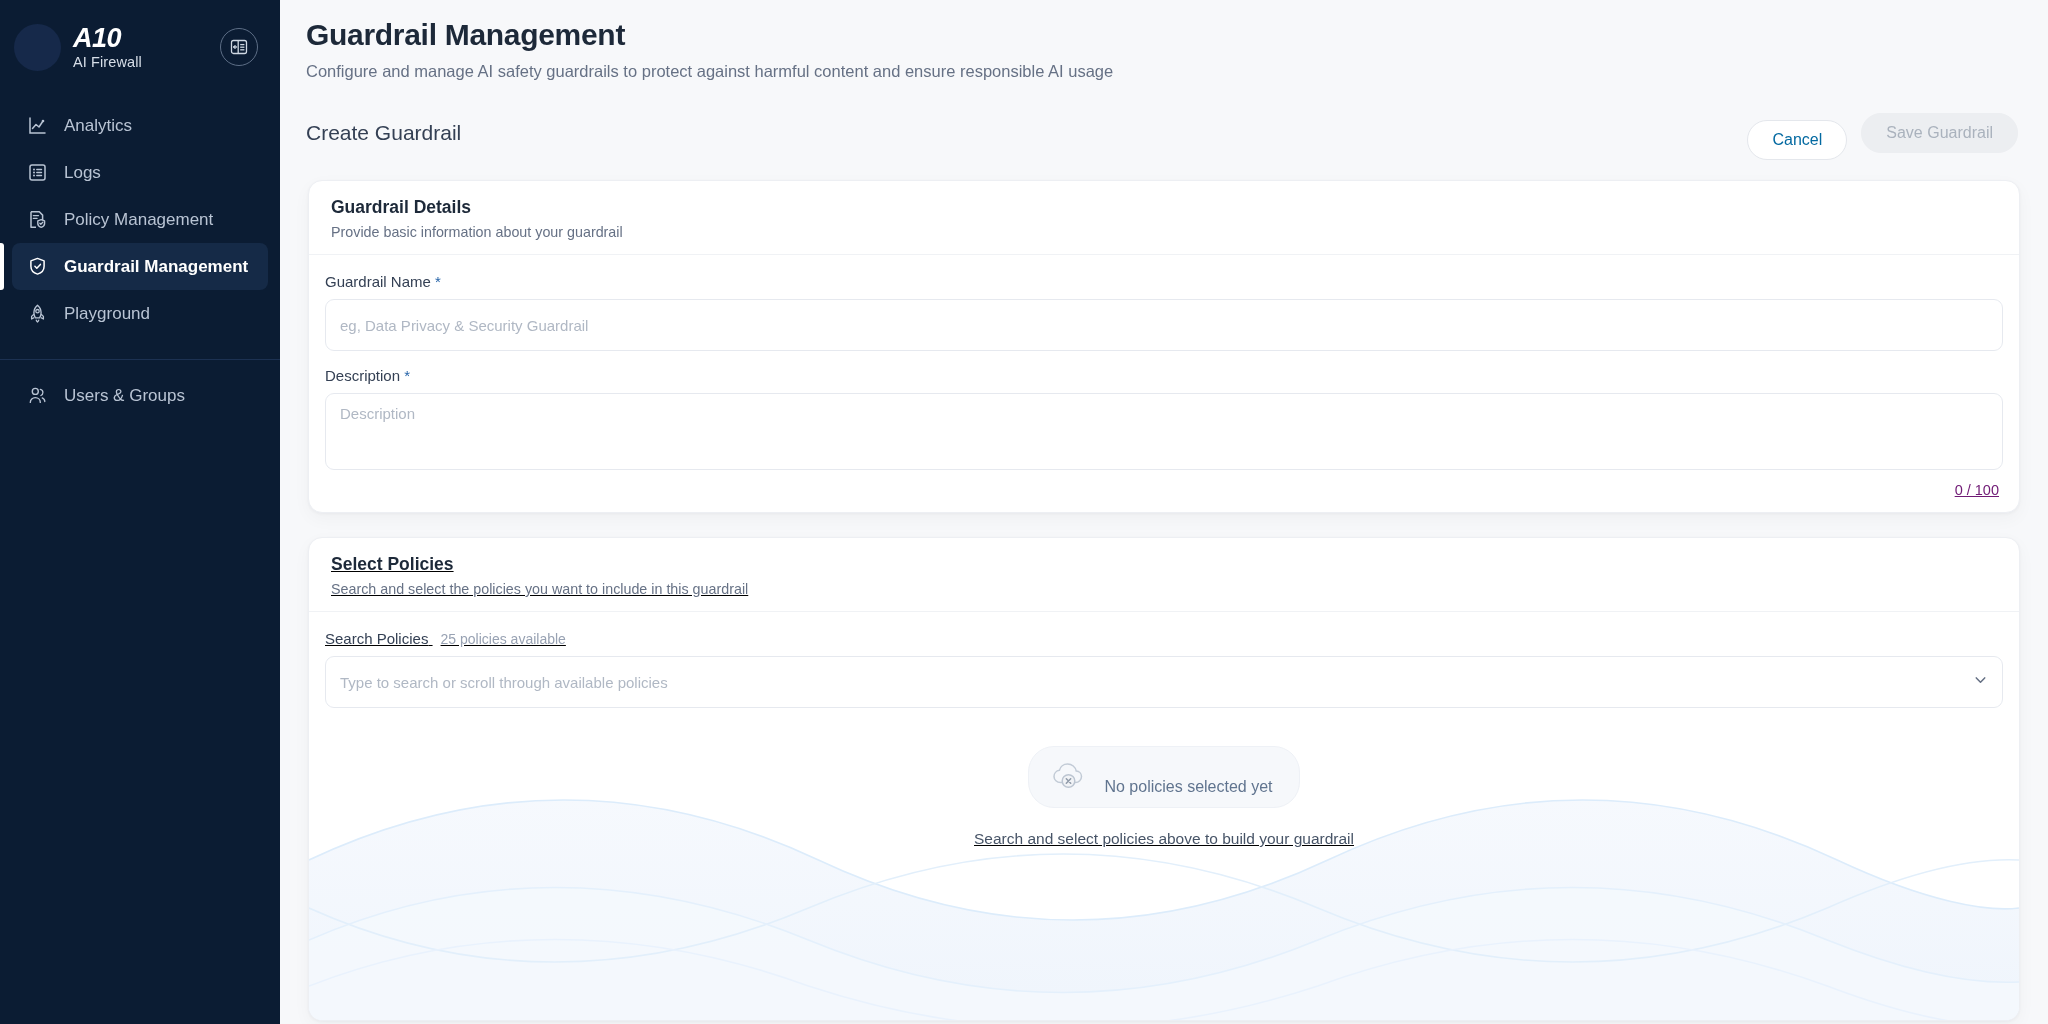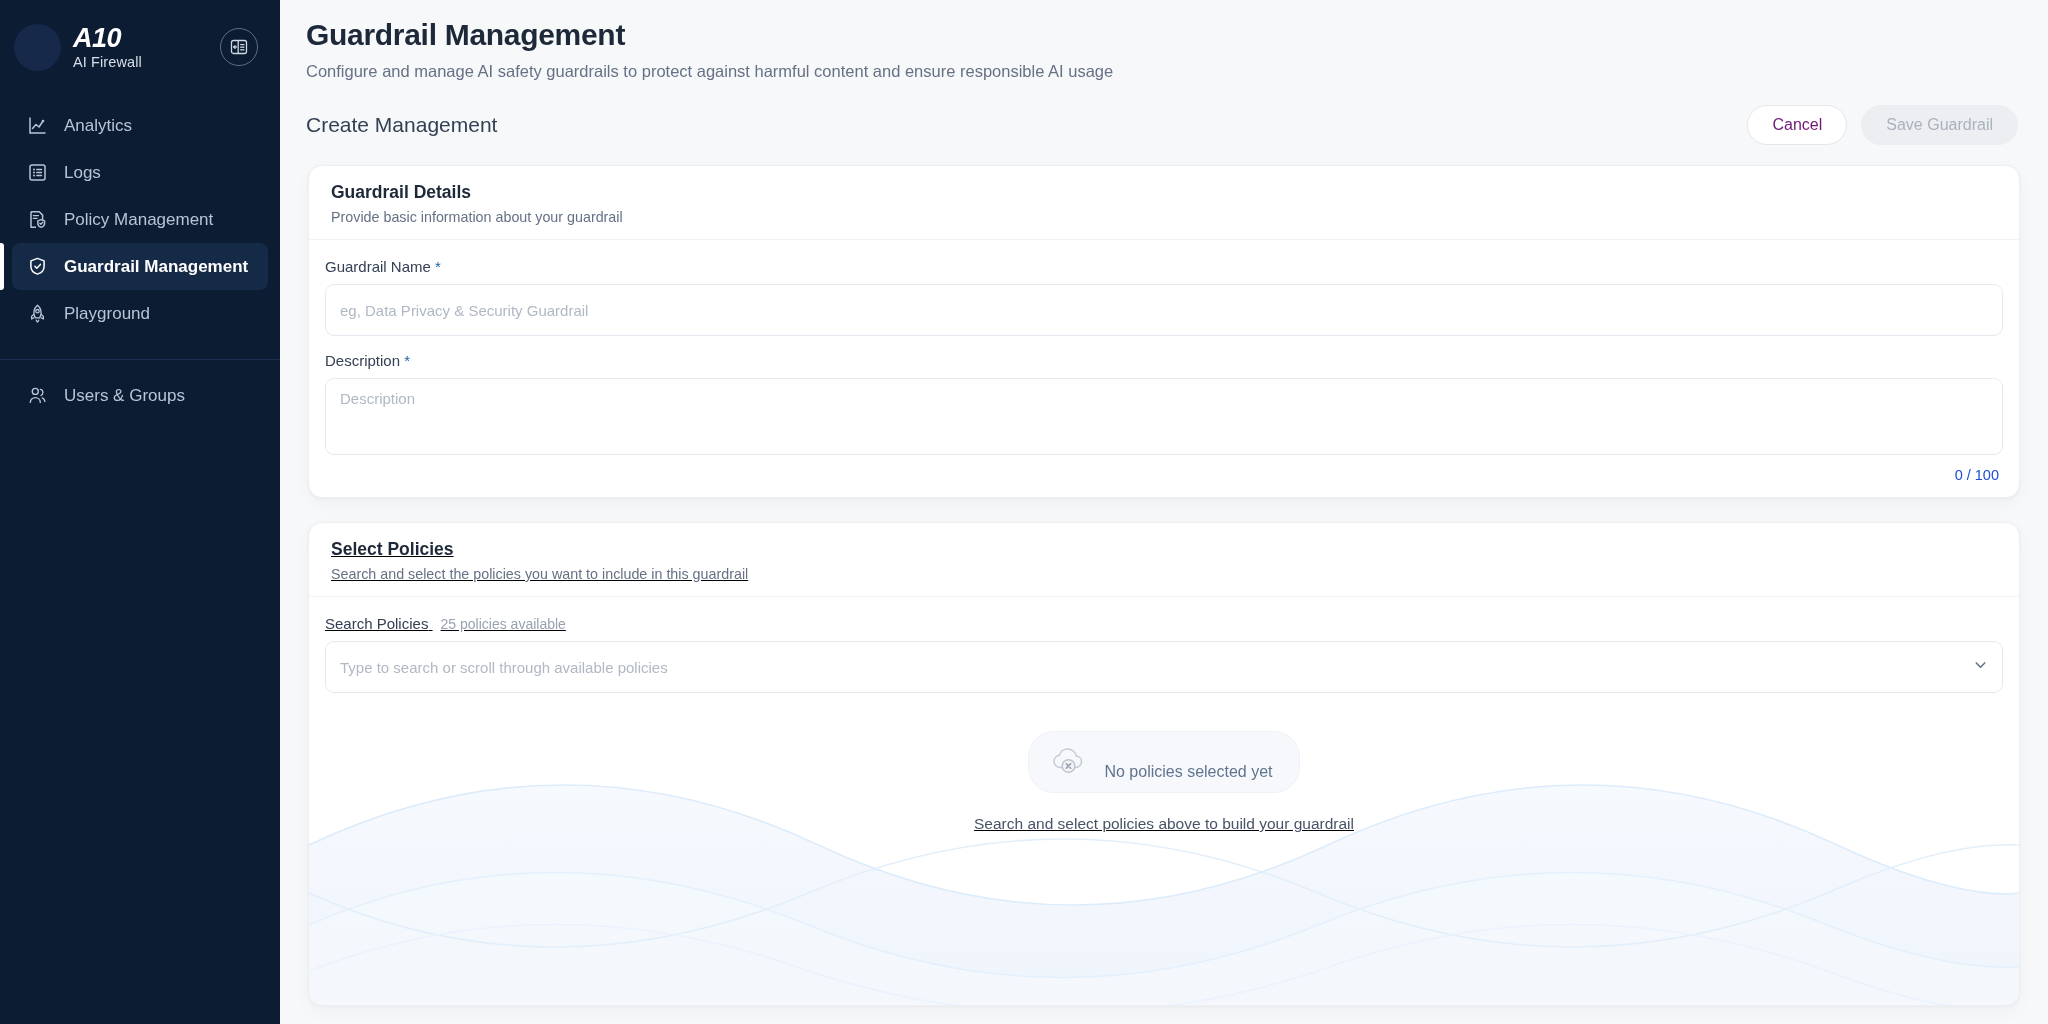--- a/index.html
+++ b/index.html
@@ -153,22 +153,23 @@
     height: 40px;
     border-radius: 22px;
     padding: 0 24px;
     display: flex; align-items: center; justify-content: center;
     font-size: 16px;
     cursor: pointer;
     white-space: nowrap;
   }
   .btn-cancel {
     background: #ffffff;
-    color: #701a75;
+    color: #0369a1;
     border: 1px solid #e4e7ec;
+    margin-top: 15px;
   }
   .btn-save {
     background: #eceef1;
     color: #aab2bd;
     border: 1px solid #eceef1;
     cursor: default;
   }
 
   .content { padding: 20px 28px 0 28px; }
 
@@ -229,22 +230,23 @@
     color: #344054;
     resize: none;
     font-family: "Liberation Sans", sans-serif;
     outline: none;
   }
   .textarea::placeholder { color: #b0b8c4; }
   .field-block { margin-bottom: 16px; }
   .counter {
     text-align: right;
     font-size: 14.5px;
-    color: #1d4ed8;
+    color: #701a75;
     padding: 8px 4px 0 0;
+    text-decoration: underline;
   }
 
   .select-wrap { position: relative; }
   .select-wrap .chev {
     position: absolute;
     right: 14px; top: 50%;
     transform: translateY(-50%);
     pointer-events: none;
   }
 
@@ -399,21 +401,21 @@
   </aside>
 
   <main class="main">
 
     <div class="page-head">
       <div class="page-title">Guardrail Management</div>
       <div class="page-sub">Configure and manage AI safety guardrails to protect against harmful content and ensure responsible AI usage</div>
     </div>
 
     <div class="subbar">
-      <div class="subbar-title">Create Management</div>
+      <div class="subbar-title">Create Guardrail</div>
       <div class="btns">
         <div class="btn btn-cancel">Cancel</div>
         <div class="btn btn-save">Save Guardrail</div>
       </div>
     </div>
 
     <div class="content">
 
       <section class="card">
         <div class="card-head">

